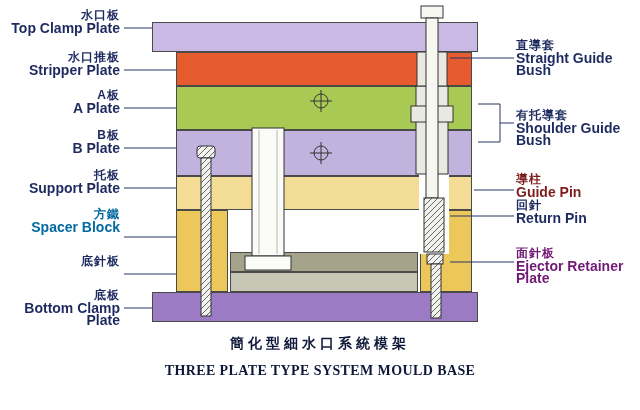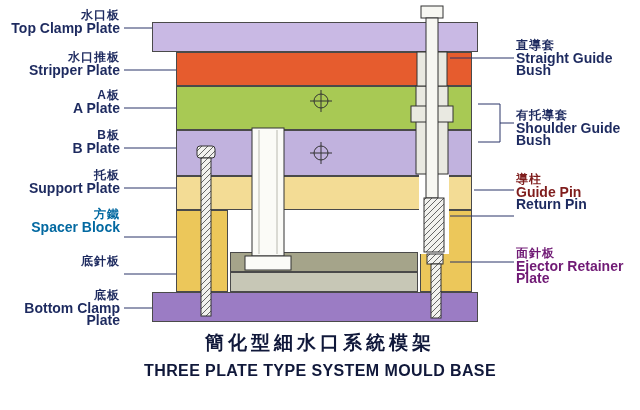--- a/index.html
+++ b/index.html
@@ -8,22 +8,22 @@
     overflow:hidden;font-family:"Liberation Sans","DejaVu Sans",sans-serif;
   }
   .plate{position:absolute;border:1px solid #4a4a4a;box-sizing:border-box;}
   svg.overlay{position:absolute;left:0;top:0;pointer-events:none;}
   .label{position:absolute;line-height:1;}
   .label .zh{font-size:12px;font-weight:bold;line-height:14px;letter-spacing:1px;}
   .label .en{font-size:14px;font-weight:bold;line-height:12px;}
   .label.left{left:2px;width:118px;text-align:right;}
   .label.right{left:516px;width:122px;text-align:left;}
   .titles{position:absolute;left:0;top:330px;width:640px;text-align:center;}
-  .title-zh{font-size:19px;font-weight:bold;letter-spacing:4px;line-height:26px;}
-  .title-en{font-size:16px;font-weight:bold;letter-spacing:0.4px;line-height:30px;}
+  .title-zh{font-size:14px;font-weight:bold;letter-spacing:4px;line-height:26px;}
+  .title-en{font-size:14px;font-weight:bold;letter-spacing:0.4px;line-height:30px;font-family:Liberation Serif, serif;}
 </style>
 </head>
 <body>
 
 <div class="page">
 
   <div class="plate" style="left: 152px; top: 22px; width: 326px; height: 30px; background-color: rgb(201, 185, 228);"></div>
   <div class="plate" style="left: 176px; top: 52px; width: 296px; height: 34px; background-color: rgb(230, 92, 46);"></div>
   <div class="plate" style="left: 176px; top: 86px; width: 296px; height: 44px; background-color: rgb(168, 201, 84);"></div>
   <div class="plate" style="left: 176px; top: 130px; width: 296px; height: 46px; background-color: rgb(193, 178, 222);"></div>
@@ -142,20 +142,21 @@
   </div>
   <div class="label right" style="top: 108px; color: rgb(29, 42, 95);">
     <div class="zh">有托導套</div>
     <div class="en">Shoulder Guide Bush</div>
   </div>
   <div class="label right" style="top: 172px; color: #7f1d1d;">
     <div class="zh">導柱</div>
     <div class="en">Guide Pin</div>
   </div>
   <div class="label right" style="top: 198px; color: rgb(29, 42, 95);">
+    <div class="zh">回針</div>
     <div class="en">Return Pin</div>
   </div>
   <div class="label right" style="top: 246px; color: #701a75;">
     <div class="zh">面針板</div>
     <div class="en">Ejector Retainer Plate</div>
   </div>
 
   <div class="titles" style="color: rgb(16, 24, 58);">
     <div class="title-zh">簡化型細水口系統模架</div>
     <div class="title-en">THREE PLATE TYPE SYSTEM MOULD BASE</div>

